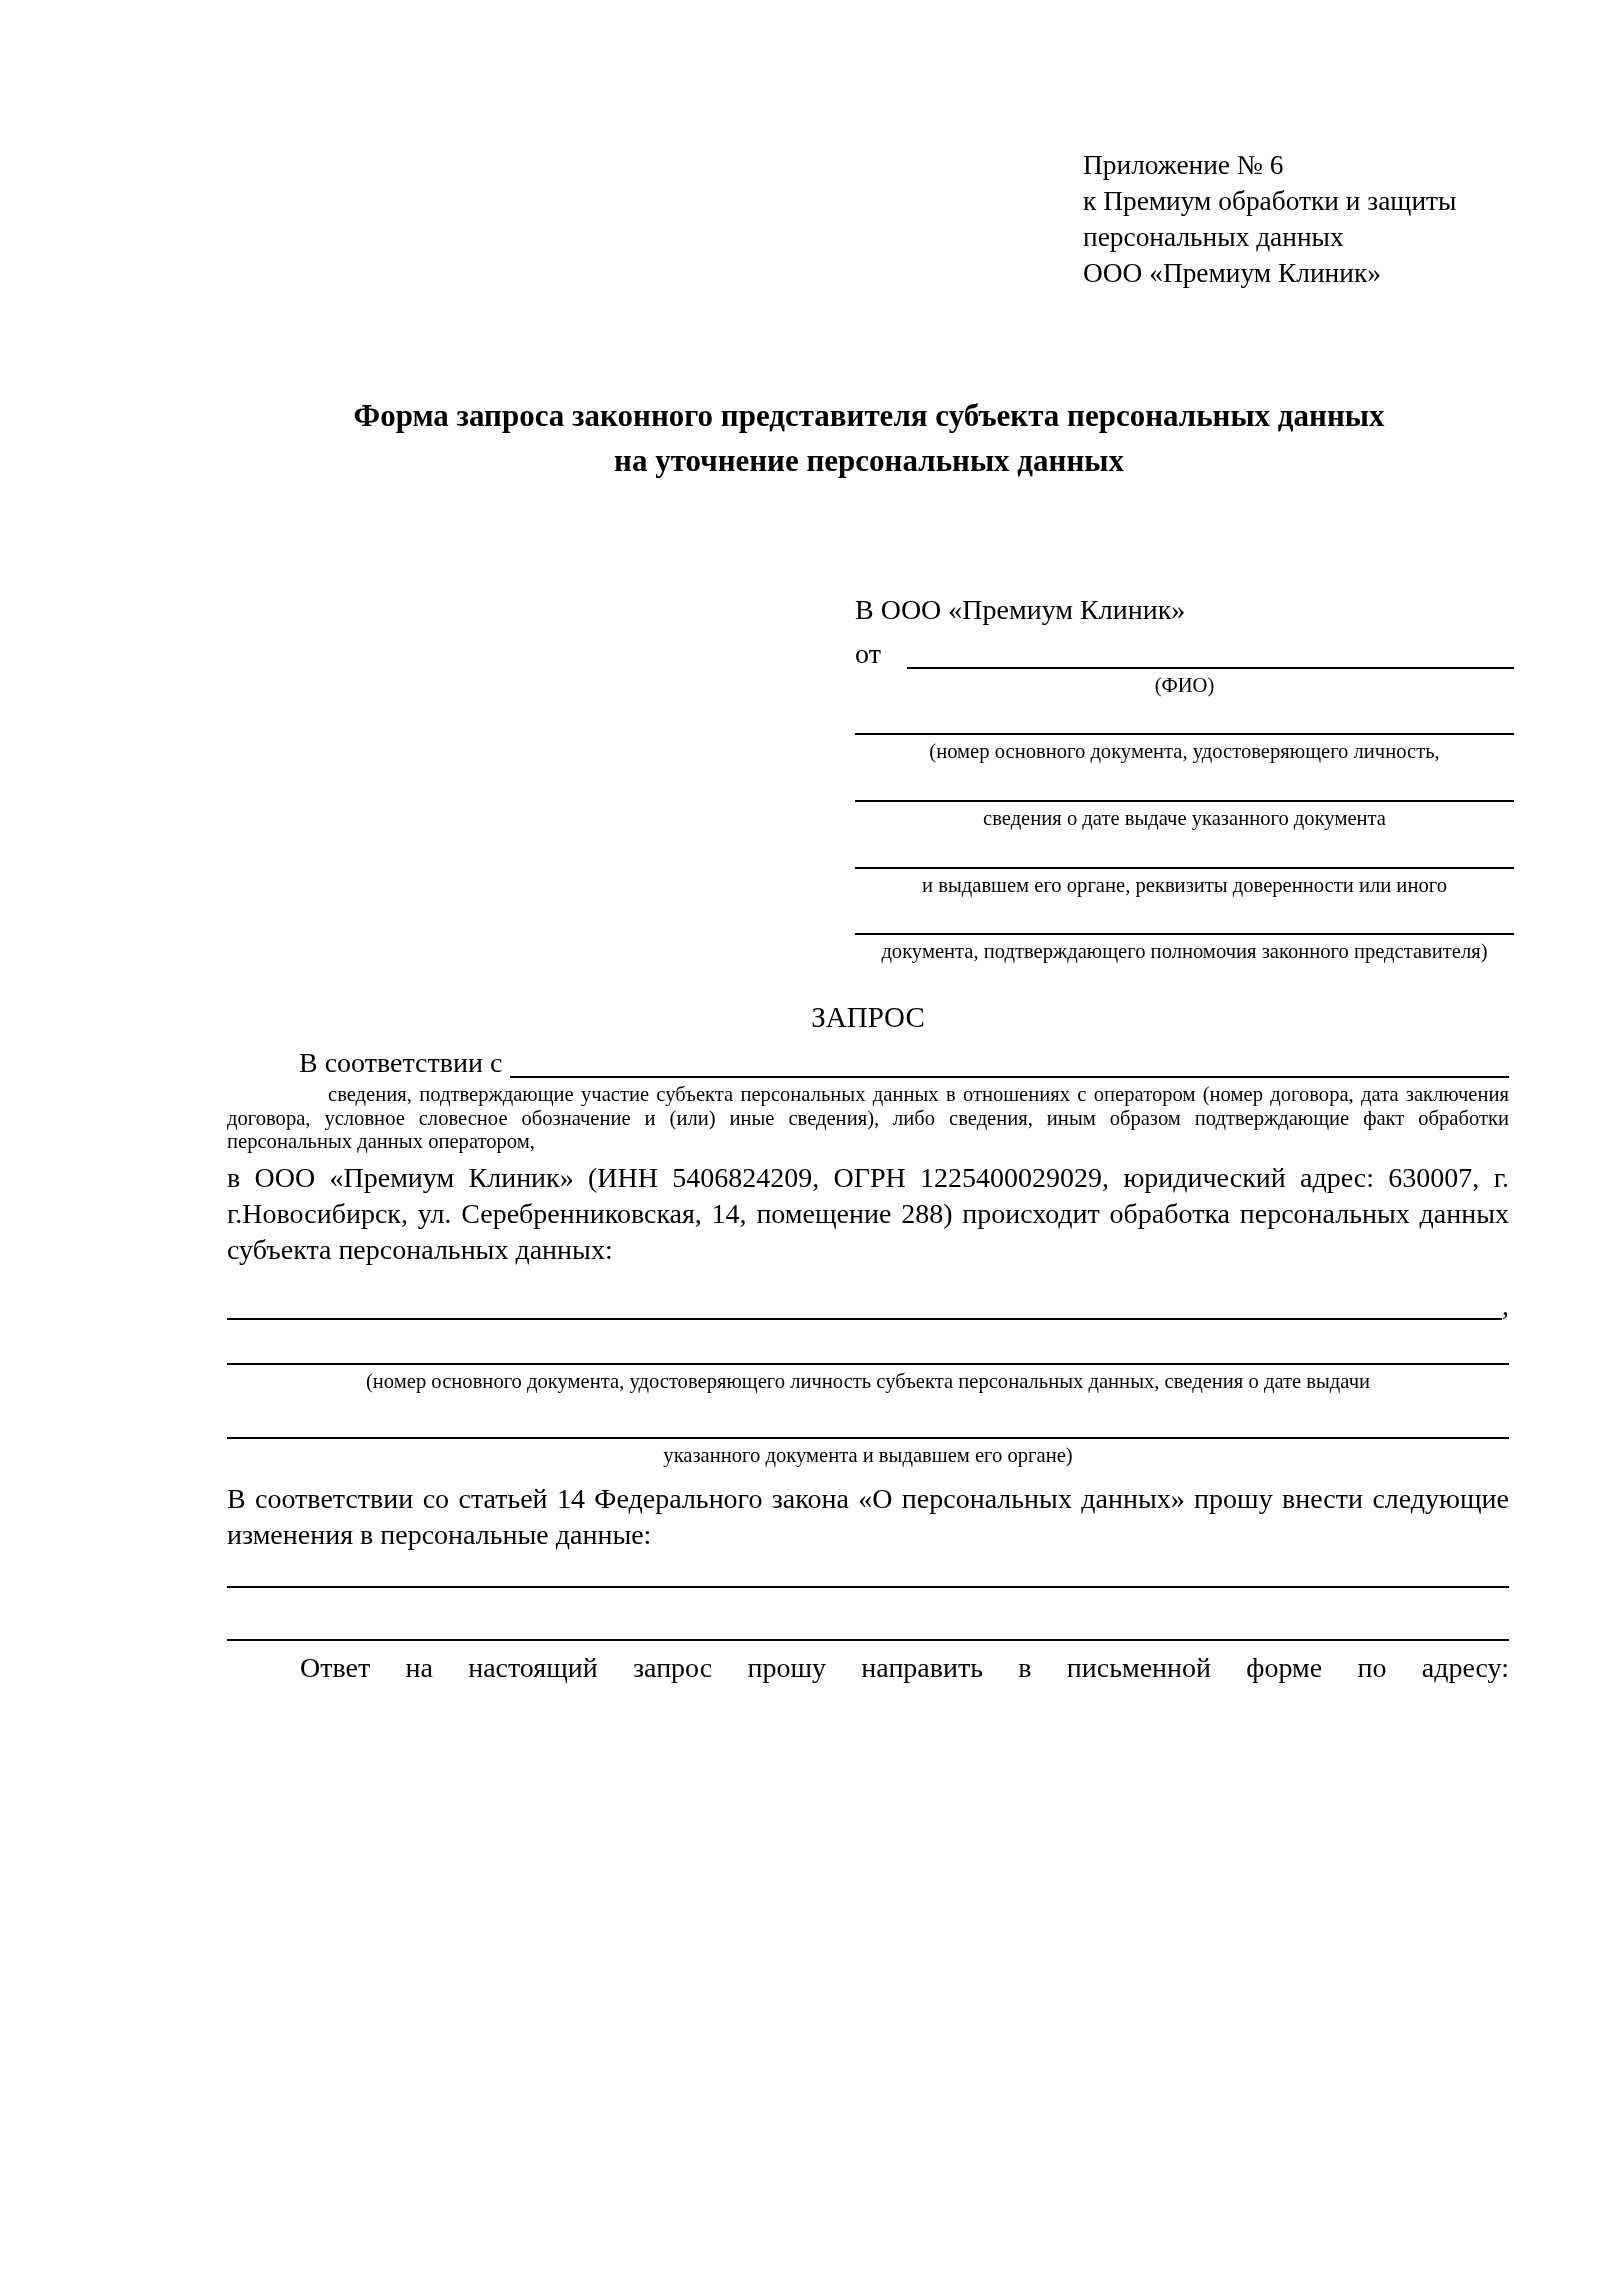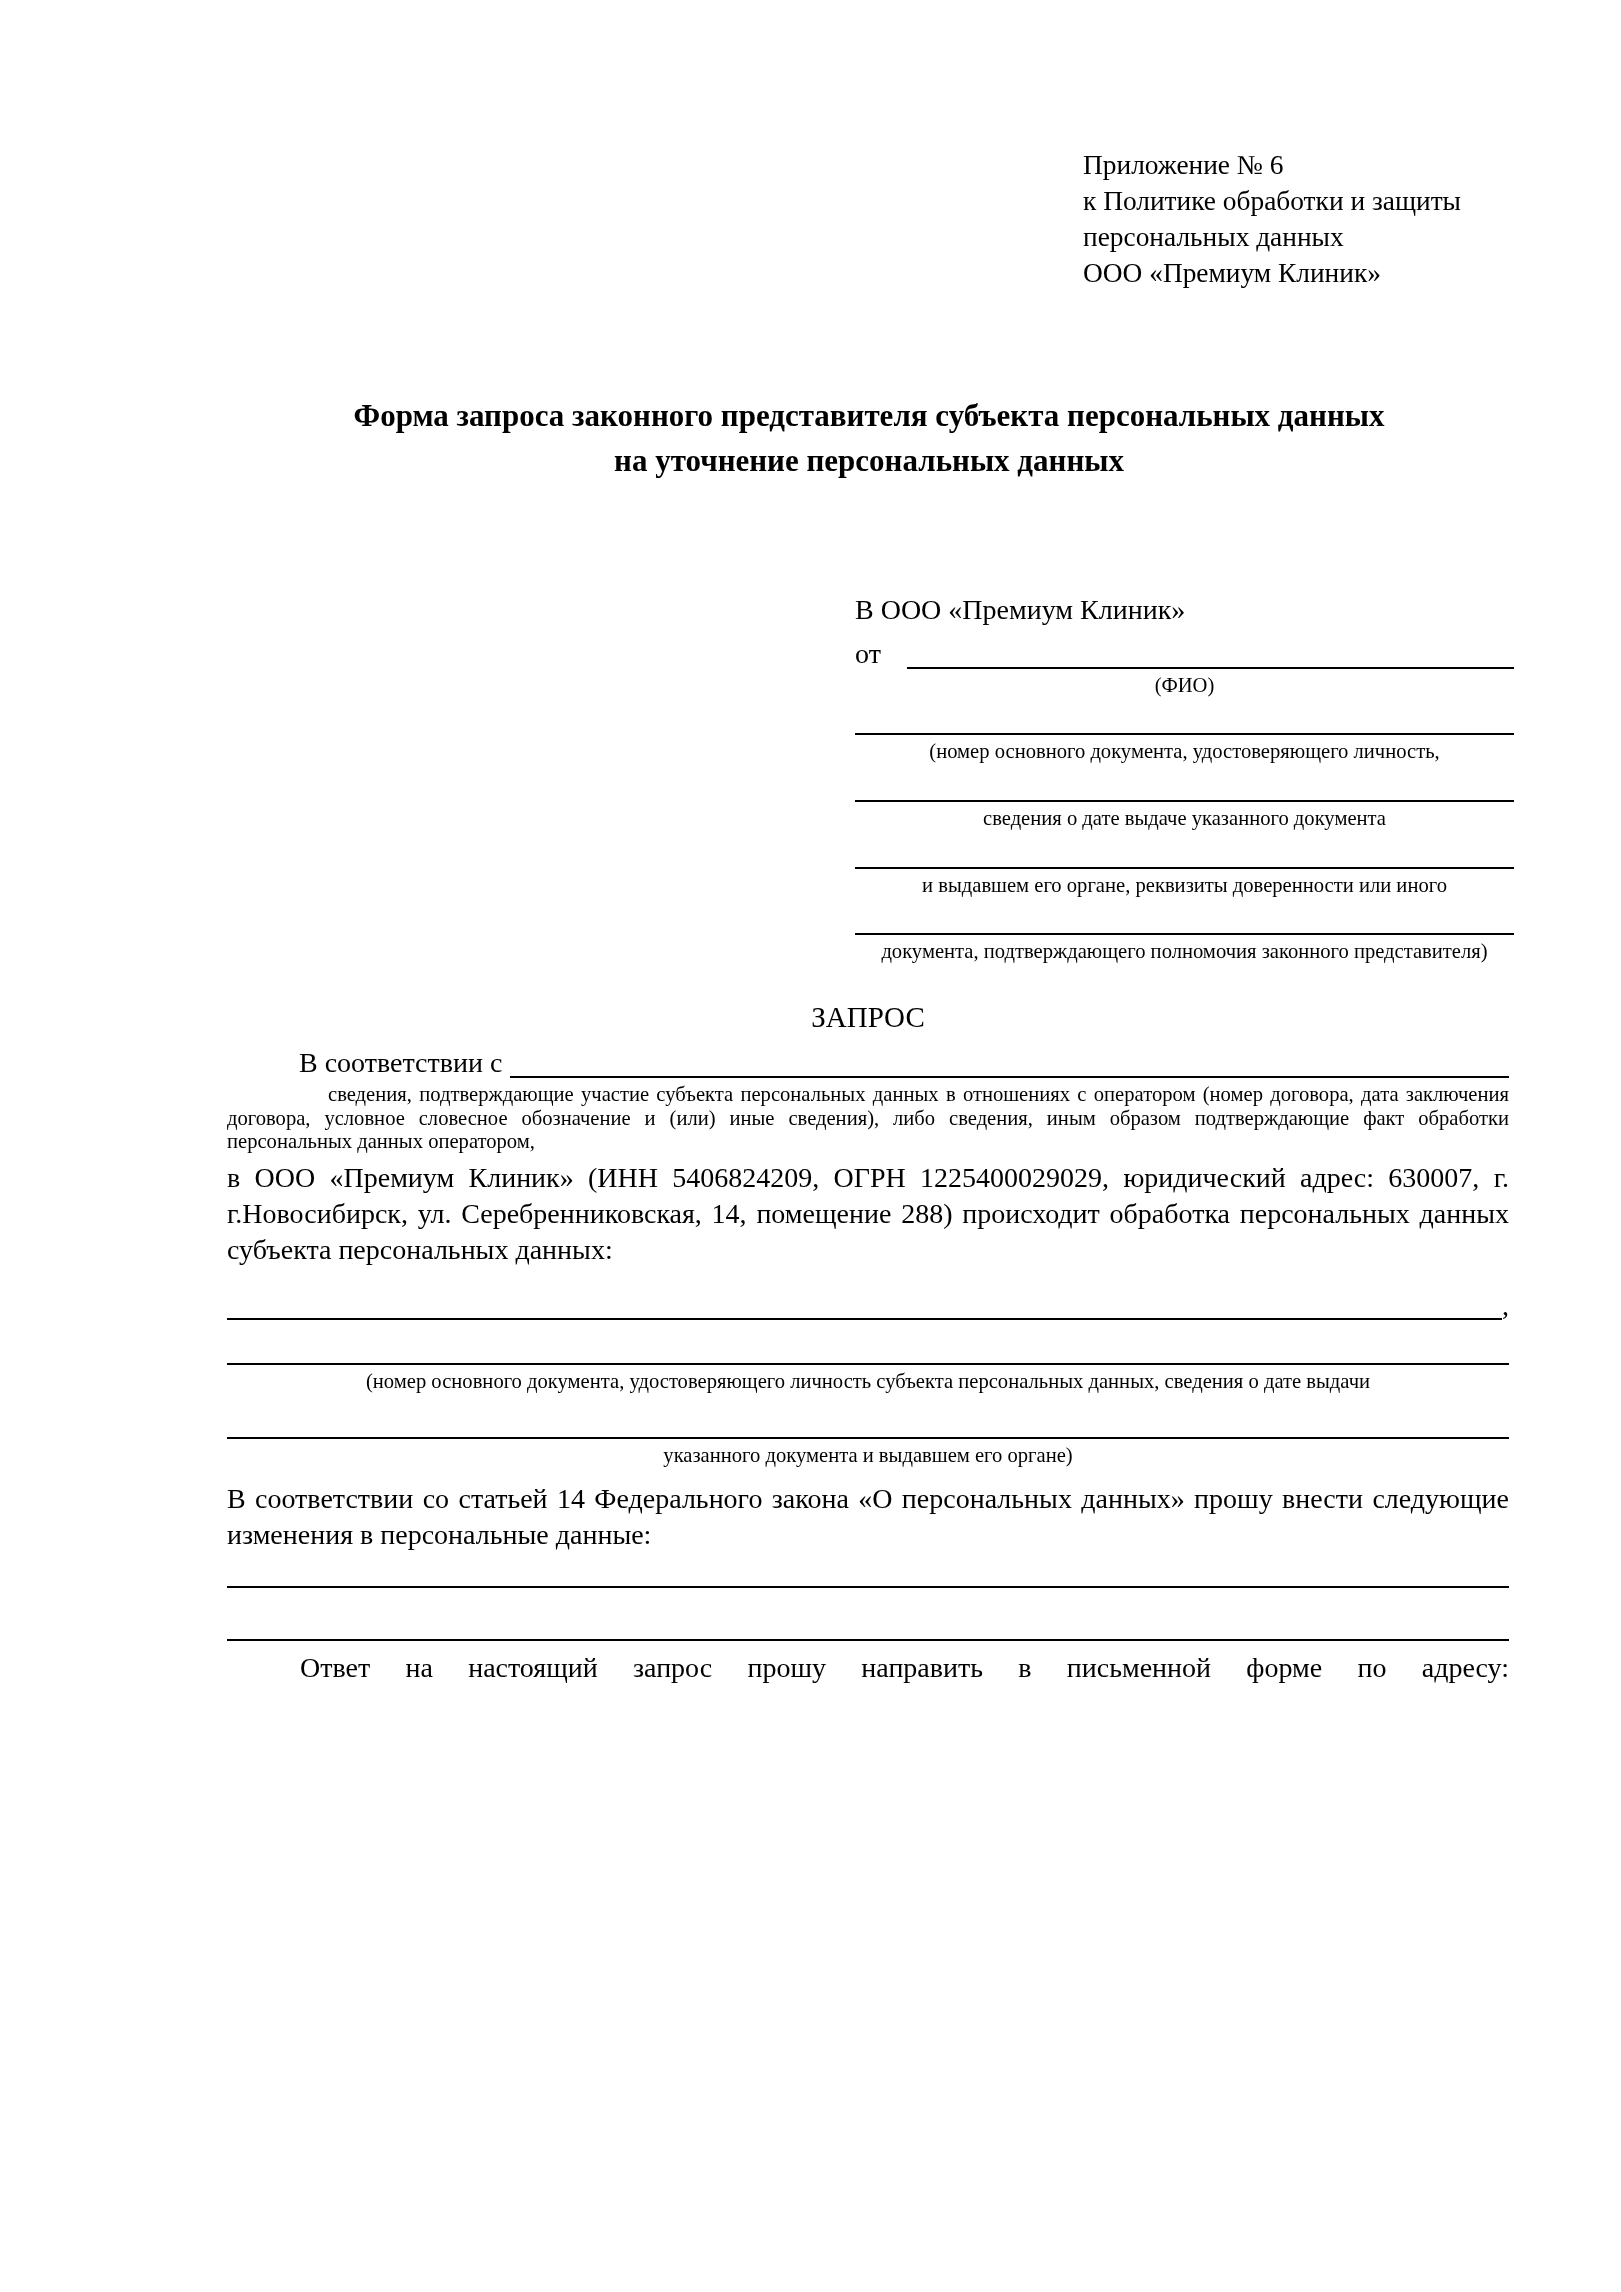--- a/index.html
+++ b/index.html
@@ -91,21 +91,21 @@
   .date-part{ white-space:nowrap; }
   .sig-part{ white-space:nowrap; }
 </style>
 </head>
 <body>
 
 <div class="page">
 
   <div class="appendix">
     <div>Приложение № 6</div>
-    <div>к Политике обработки и защиты</div>
+    <div>к Премиум обработки и защиты</div>
     <div>персональных данных</div>
     <div>ООО «Премиум Клиник»</div>
   </div>
 
   <div class="doc-title">
     <div>Форма запроса законного представителя субъекта персональных данных</div>
     <div>на уточнение персональных данных</div>
   </div>
 
   <div class="addressee">

